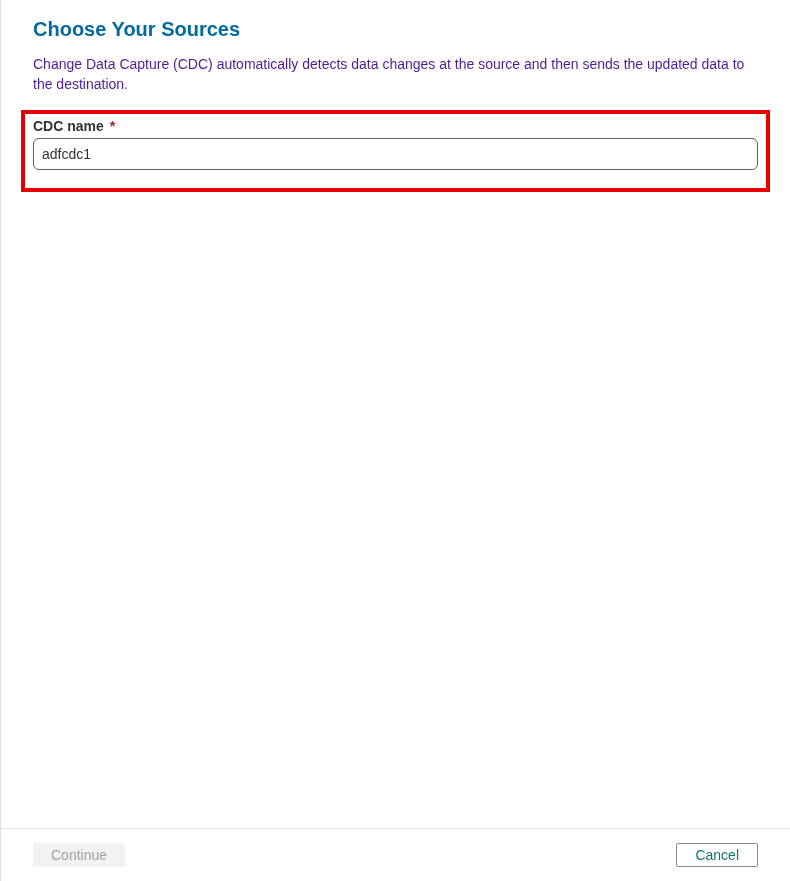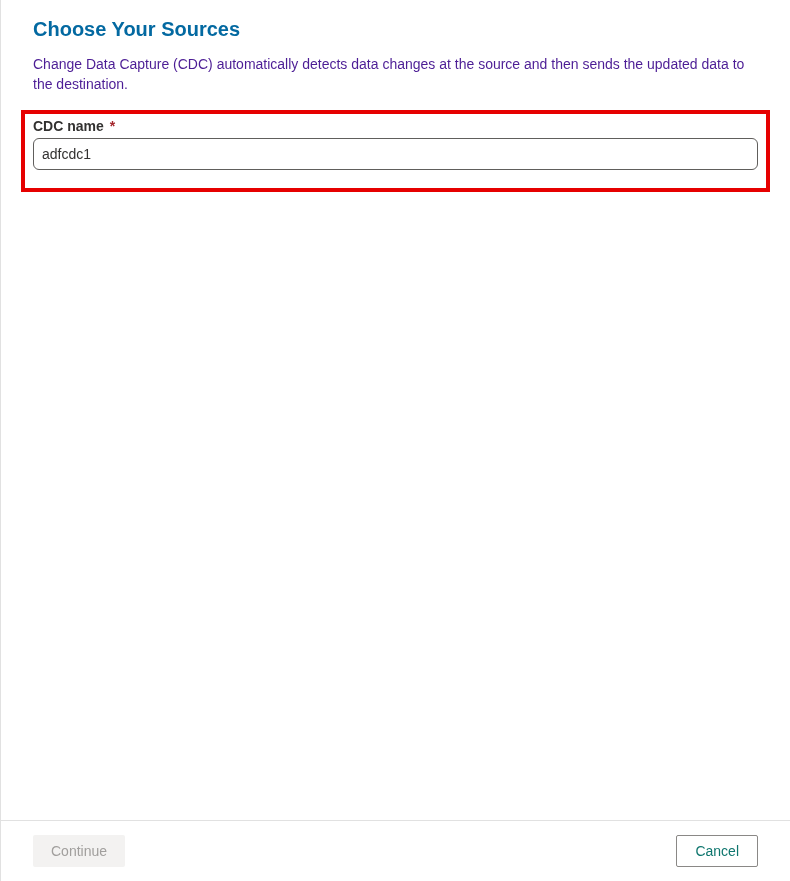--- a/index.html
+++ b/index.html
@@ -101,21 +101,21 @@
       color: #605e5c;
     }
     .footer {
       border-top: 1px solid #e1e1e1;
       padding: 14px 32px;
       display: flex;
       justify-content: space-between;
       align-items: center;
     }
     .btn {
-      height: 32px;
+      height: 24px;
       padding: 0 18px;
       font-size: 14px;
       font-family: inherit;
       border-radius: 2px;
       cursor: pointer;
       min-width: 80px;
     }
     .btn-primary-disabled {
       background: #f3f2f1;
       color: #a19f9d;

